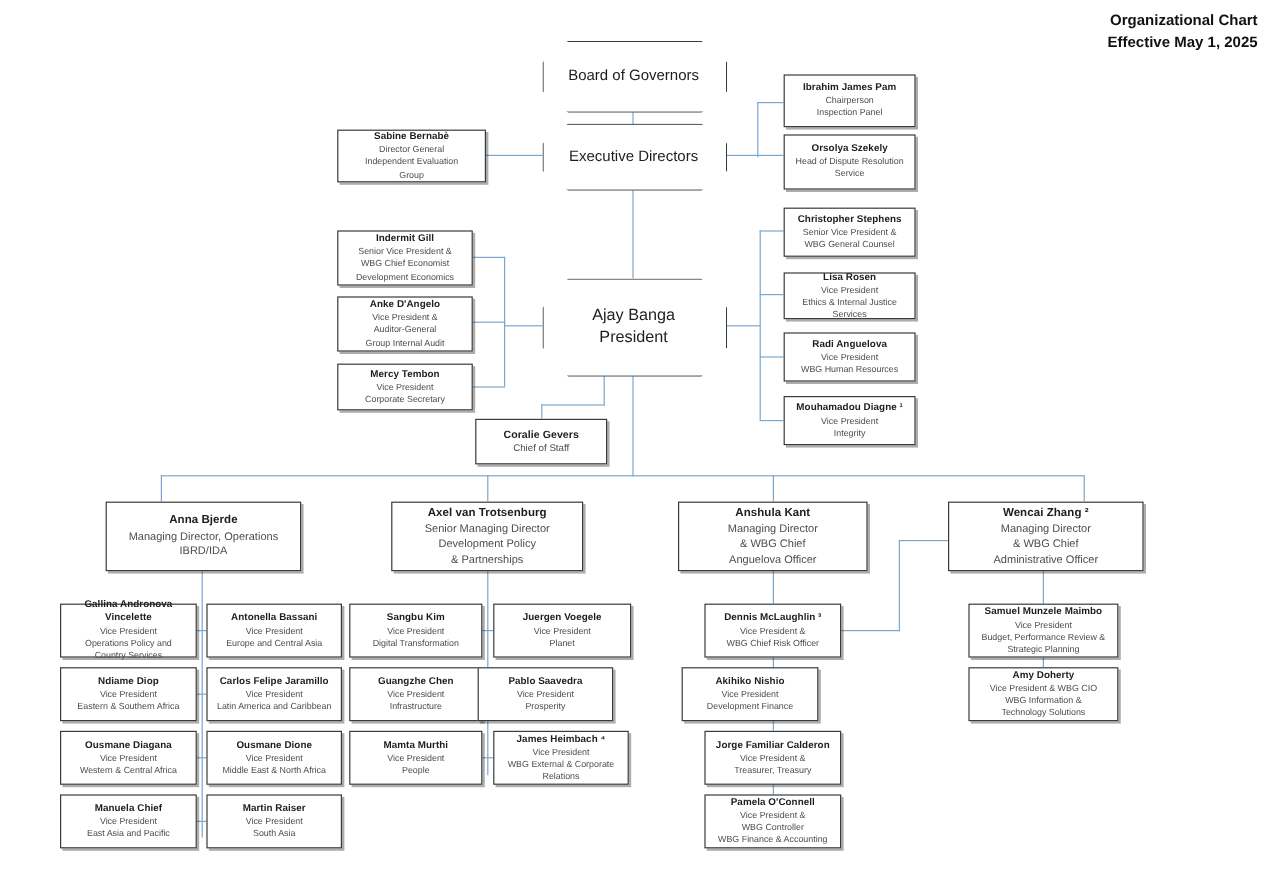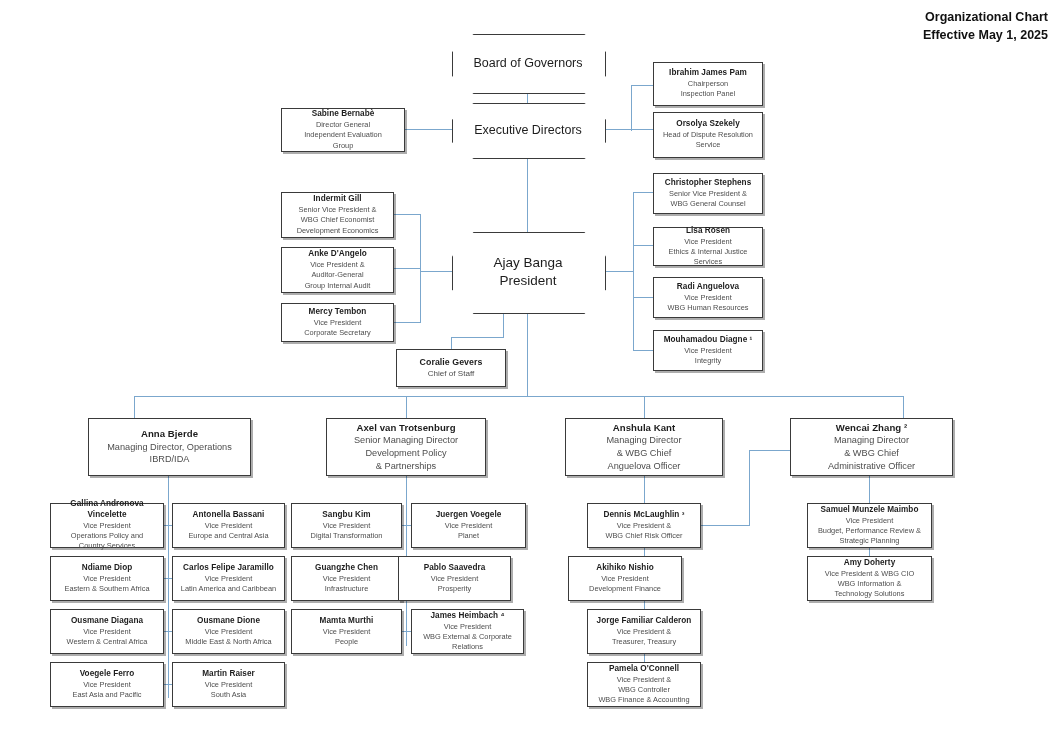--- a/index.html
+++ b/index.html
@@ -233,21 +233,21 @@
         <div class="nm">Ndiame Diop</div>
         <div class="rl">Vice President</div>
         <div class="rl">Eastern &amp; Southern Africa</div>
       </div>
       <div class="box " style="left: 50px; top: 609px; width: 114px; height: 45px;">
         <div class="nm">Ousmane Diagana</div>
         <div class="rl">Vice President</div>
         <div class="rl">Western &amp; Central Africa</div>
       </div>
       <div class="box " style="left: 50px; top: 662px; width: 114px; height: 45px;">
-        <div class="nm">Voegele Ferro</div>
+        <div class="nm">Manuela Chief</div>
         <div class="rl">Vice President</div>
         <div class="rl">East Asia and Pacific</div>
       </div>
       <div class="box " style="left: 172px; top: 503px; width: 113px; height: 45px;">
         <div class="nm">Antonella Bassani</div>
         <div class="rl">Vice President</div>
         <div class="rl">Europe and Central Asia</div>
       </div>
       <div class="box " style="left: 172px; top: 556px; width: 113px; height: 45px;">
         <div class="nm">Carlos Felipe Jaramillo</div>

